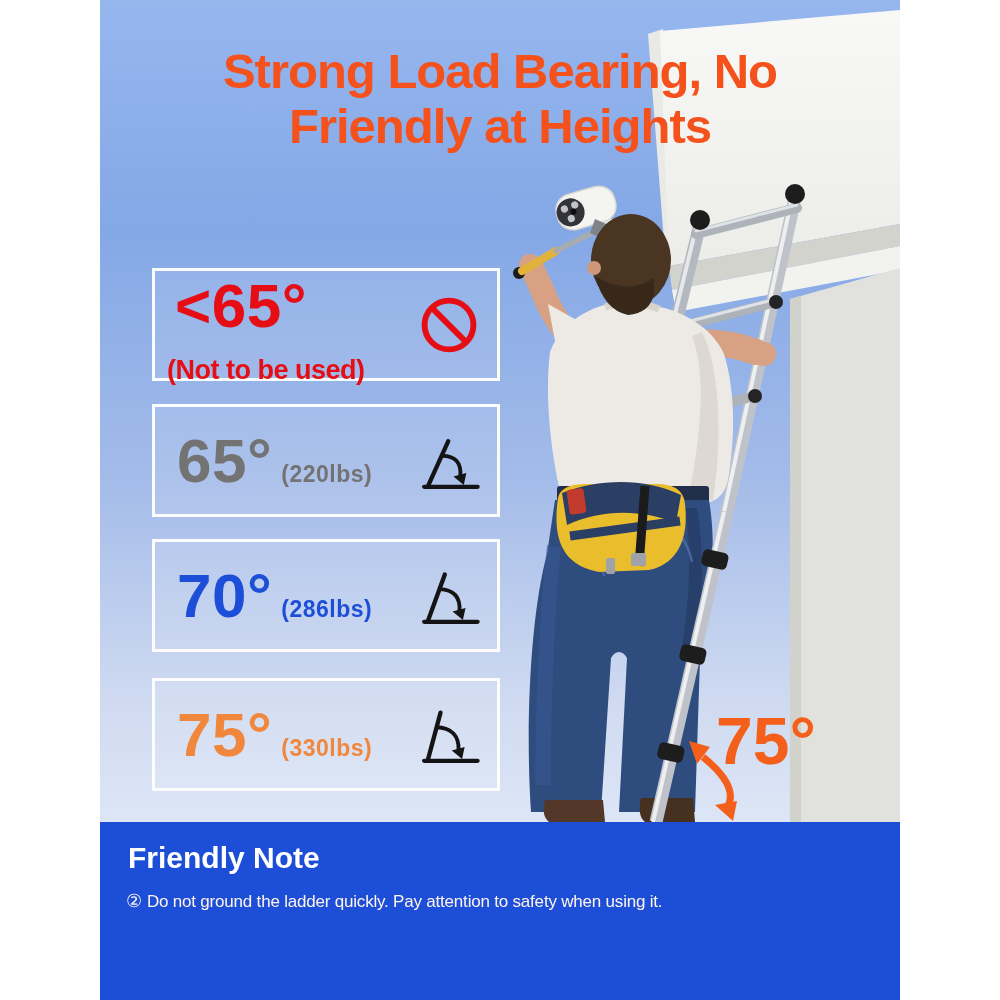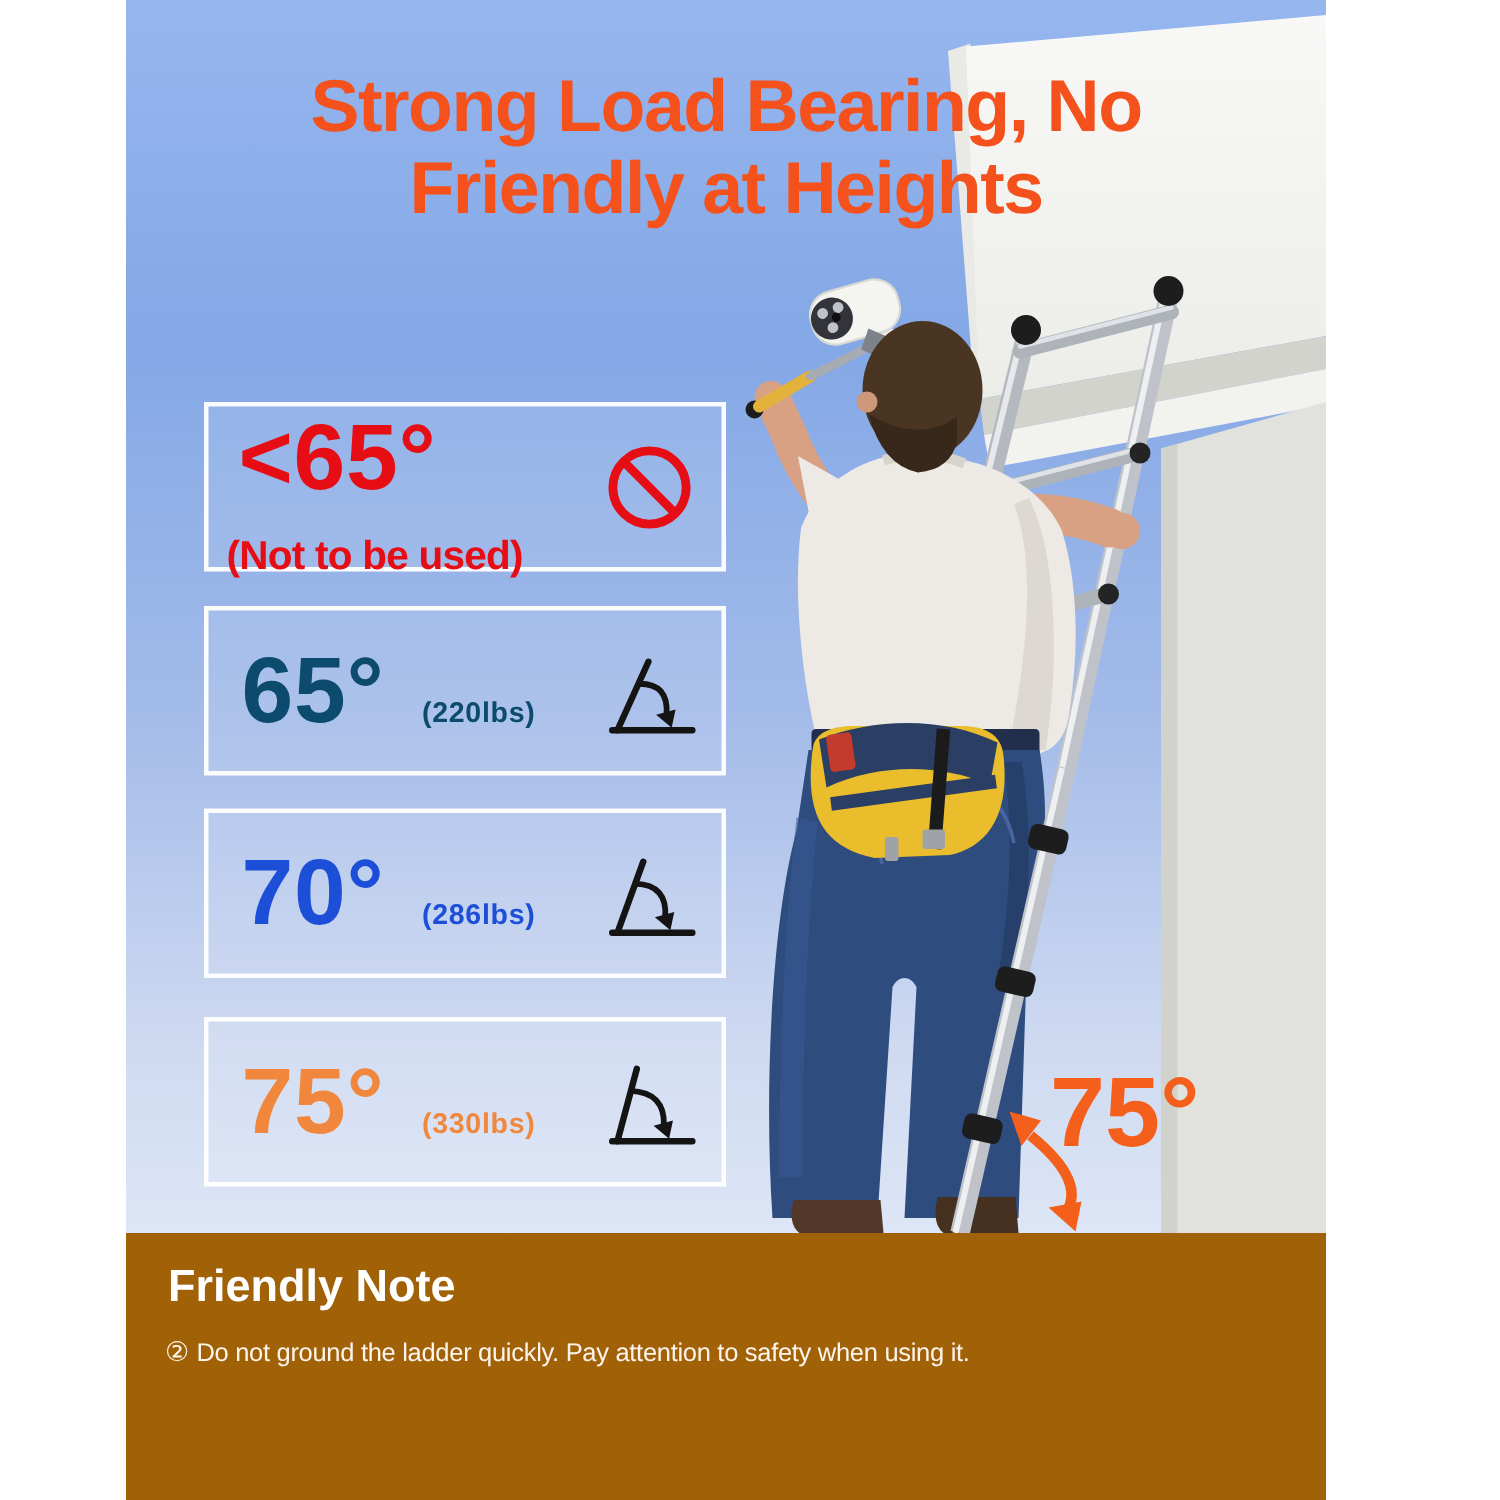--- a/index.html
+++ b/index.html
@@ -1,38 +1,38 @@
 <!DOCTYPE html>
 <html><head>
 <meta charset="utf-8">
 <style>
   html,body{margin:0;padding:0;background:#ffffff;}
   .page{position:relative;width:1000px;height:1000px;background:#ffffff;overflow:hidden;
         font-family:"Liberation Sans",sans-serif;}
-  .content{position:absolute;left:84px;top:0;width:800px;height:1000px;}
+  .content{position:absolute;left:100px;top:0;width:800px;height:1000px;}
   .photo{position:relative;width:800px;height:822px;overflow:hidden;}
   .scene{position:absolute;left:0;top:0;width:800px;height:822px;display:block;}
   .title{position:absolute;left:0;right:0;top:44px;margin:0;text-align:center;
          font-size:49px;line-height:1.12;font-weight:bold;letter-spacing:-1px;}
   .title span{display:block;}
   .angle-box{position:absolute;left:52px;width:348px;height:113px;box-sizing:border-box;
              border:3px solid rgba(255,255,255,0.95);background:rgba(255,255,255,0.10);
              display:flex;align-items:center;}
   .box1{top:268px;display:block;padding:4px 12px 0 12px;}
   .box2{top:404px;}
   .box3{top:539px;}
   .box4{top:678px;}
   .angle-line{display:flex;align-items:baseline;padding-left:22px;}
   .angle-num{font-size:62px;font-weight:bold;line-height:1;letter-spacing:0.5px;}
-  .angle-load{font-size:19px;font-weight:bold;margin-left:25px;letter-spacing:0.5px;}
+  .angle-load{font-size:23px;font-weight:bold;margin-left:9px;letter-spacing:0.5px;}
   .box1 .angle-num{padding-left:8px;font-size:62px;}
   .angle-caption{font-size:27px;font-weight:bold;line-height:1.25;margin-top:17px;letter-spacing:-0.5px;}
   .box-icon{position:absolute;right:16px;top:50%;transform:translateY(-50%);}
   .callout{position:absolute;left:616px;top:708px;font-size:66px;font-weight:bold;line-height:1;}
-  .footer{position:relative;width:800px;height:178px;background:#a16207;box-sizing:border-box;
+  .footer{position:relative;width:800px;height:178px;background:#1d4ed8;box-sizing:border-box;
           padding:19px 26px 0 26px;color:#ffffff;}
   .footer-heading{font-size:30px;font-weight:bold;line-height:1.1;margin:0 0 11px 2px;}
   .note{margin:0 0 5px 0;font-size:17px;line-height:1.78;letter-spacing:-0.2px;color:#FEF4EE;}
   .note-num{font-size:18px;margin-right:5px;}
 </style>
 </head>
 <body>
 
 <div class="page">
   <div class="content">
@@ -153,21 +153,21 @@
 
       <div class="angle-box box1" style="color: rgb(230, 13, 21);">
         <div class="angle-num">&lt;65°</div>
         <div class="angle-caption">(Not to be used)</div>
         <svg class="box-icon" width="64" height="64" viewBox="0 0 76 76">
           <circle cx="38" cy="38" r="29" fill="none" stroke="#E60D15" stroke-width="7"></circle>
           <line x1="18" y1="18" x2="58" y2="58" stroke="#E60D15" stroke-width="7" stroke-linecap="round"></line>
         </svg>
       </div>
 
-      <div class="angle-box box2" style="color: #0c4a6e;">
+      <div class="angle-box box2" style="color: #737373;">
         <div class="angle-line">
           <span class="angle-num">65°</span>
           <span class="angle-load">(220lbs)</span>
         </div>
         <svg class="box-icon" width="62" height="70" viewBox="0 0 72 80">
           <path d="M 6,70 H 68" stroke="#141414" stroke-width="5" stroke-linecap="round"></path>
           <path d="M 10,70 L 34,17" stroke="#141414" stroke-width="5" stroke-linecap="round"></path>
           <path d="M 27,34 Q 50,34 48,58" stroke="#141414" stroke-width="4.5" fill="none"></path>
           <path d="M 52,68 L 40,58 L 55,54 Z" fill="#141414"></path>
         </svg>

